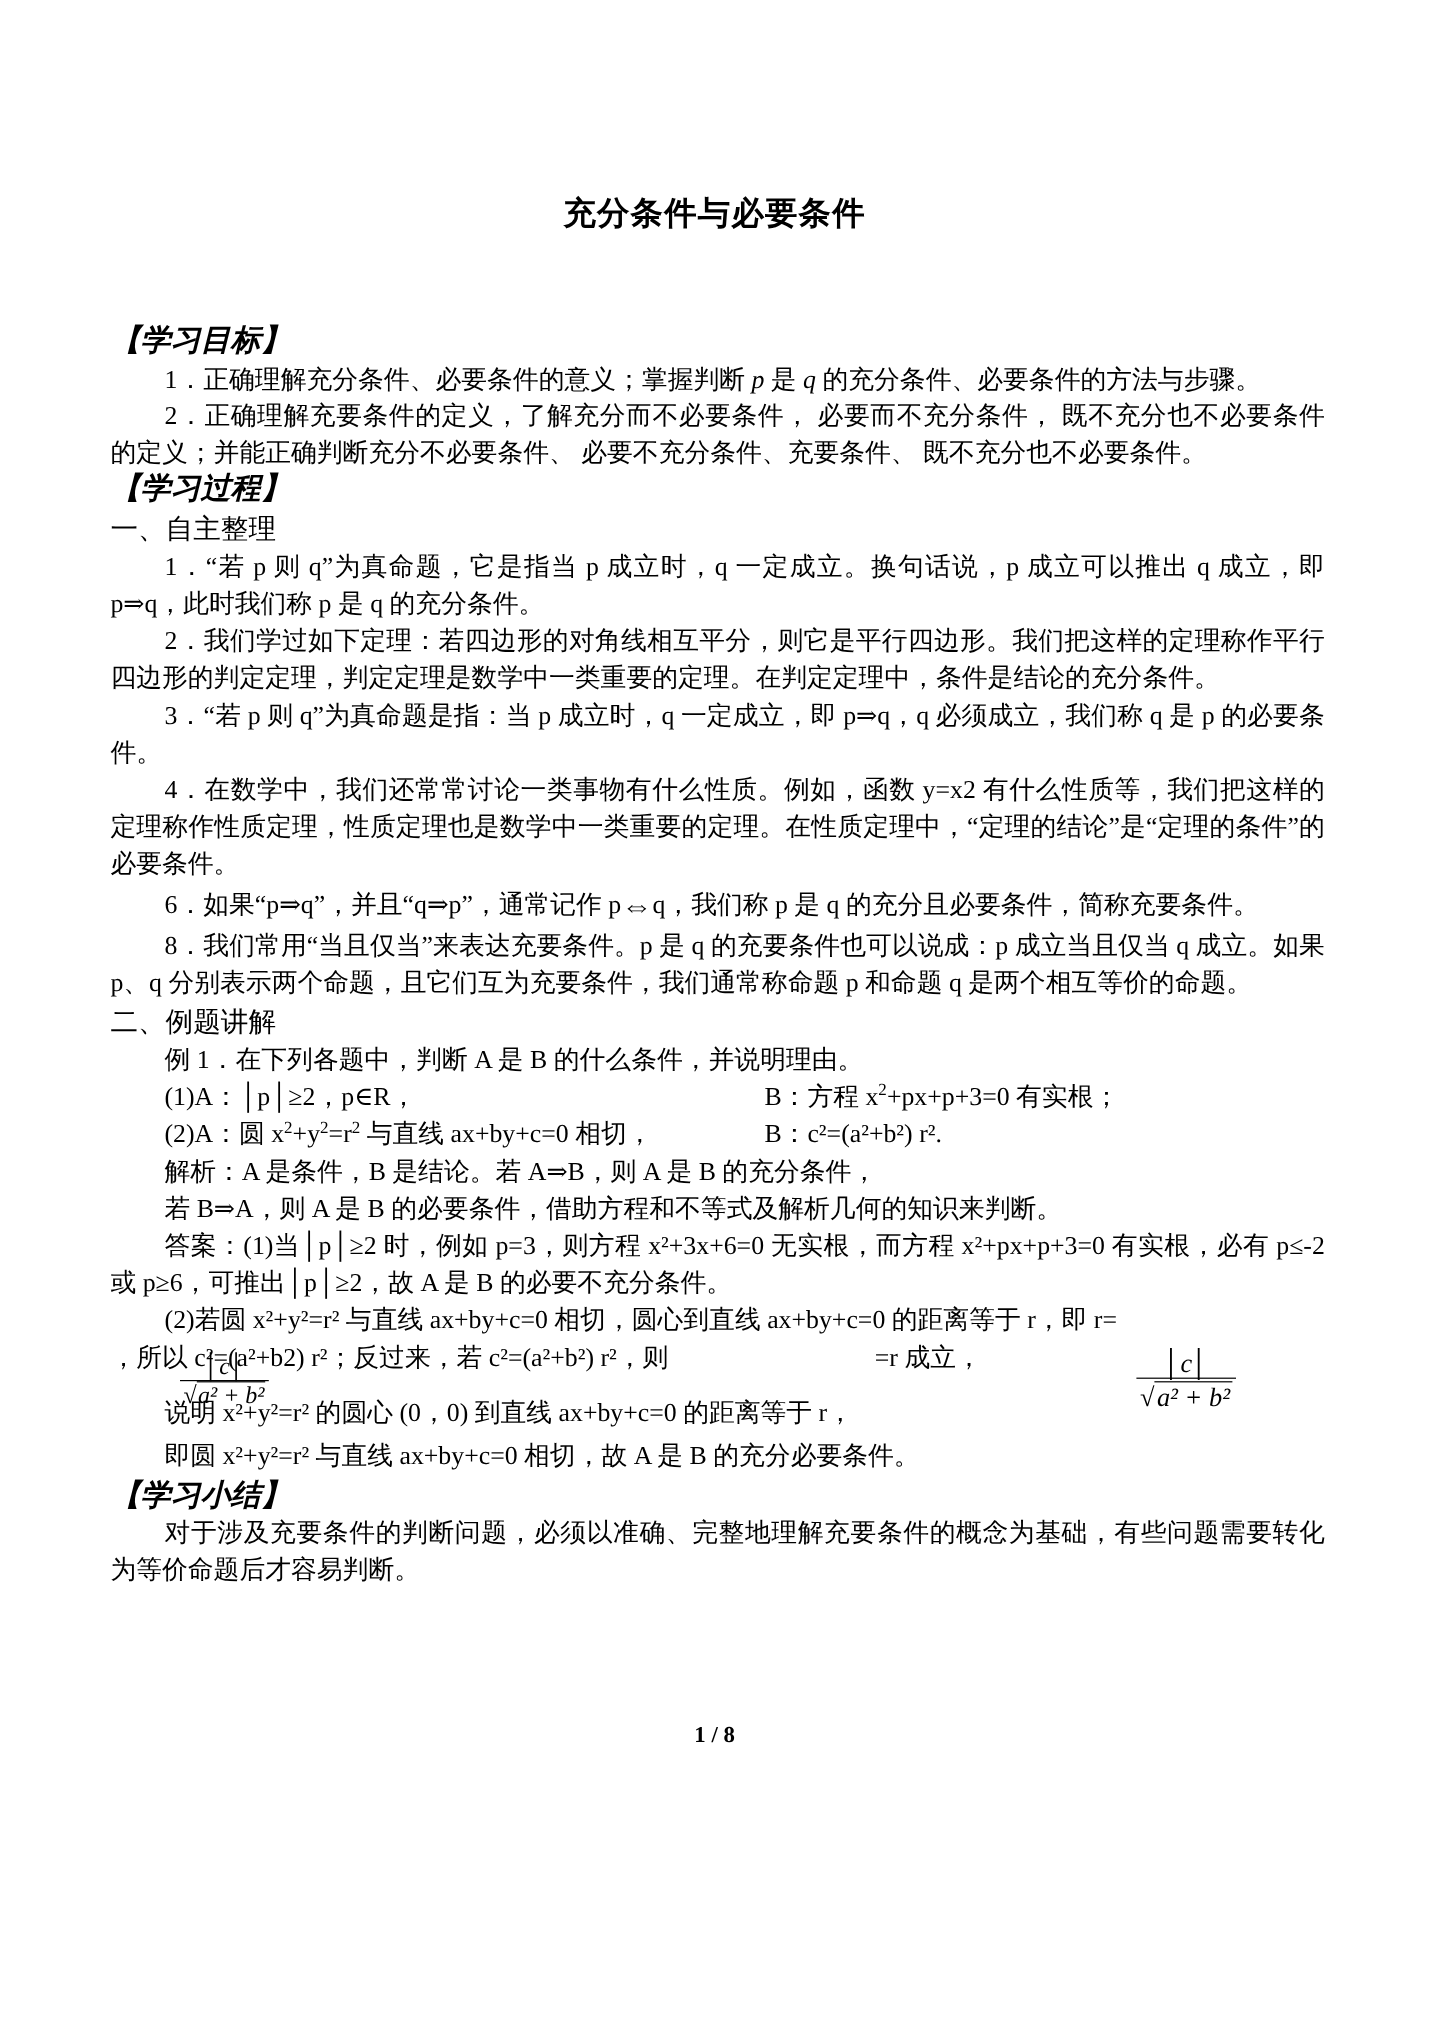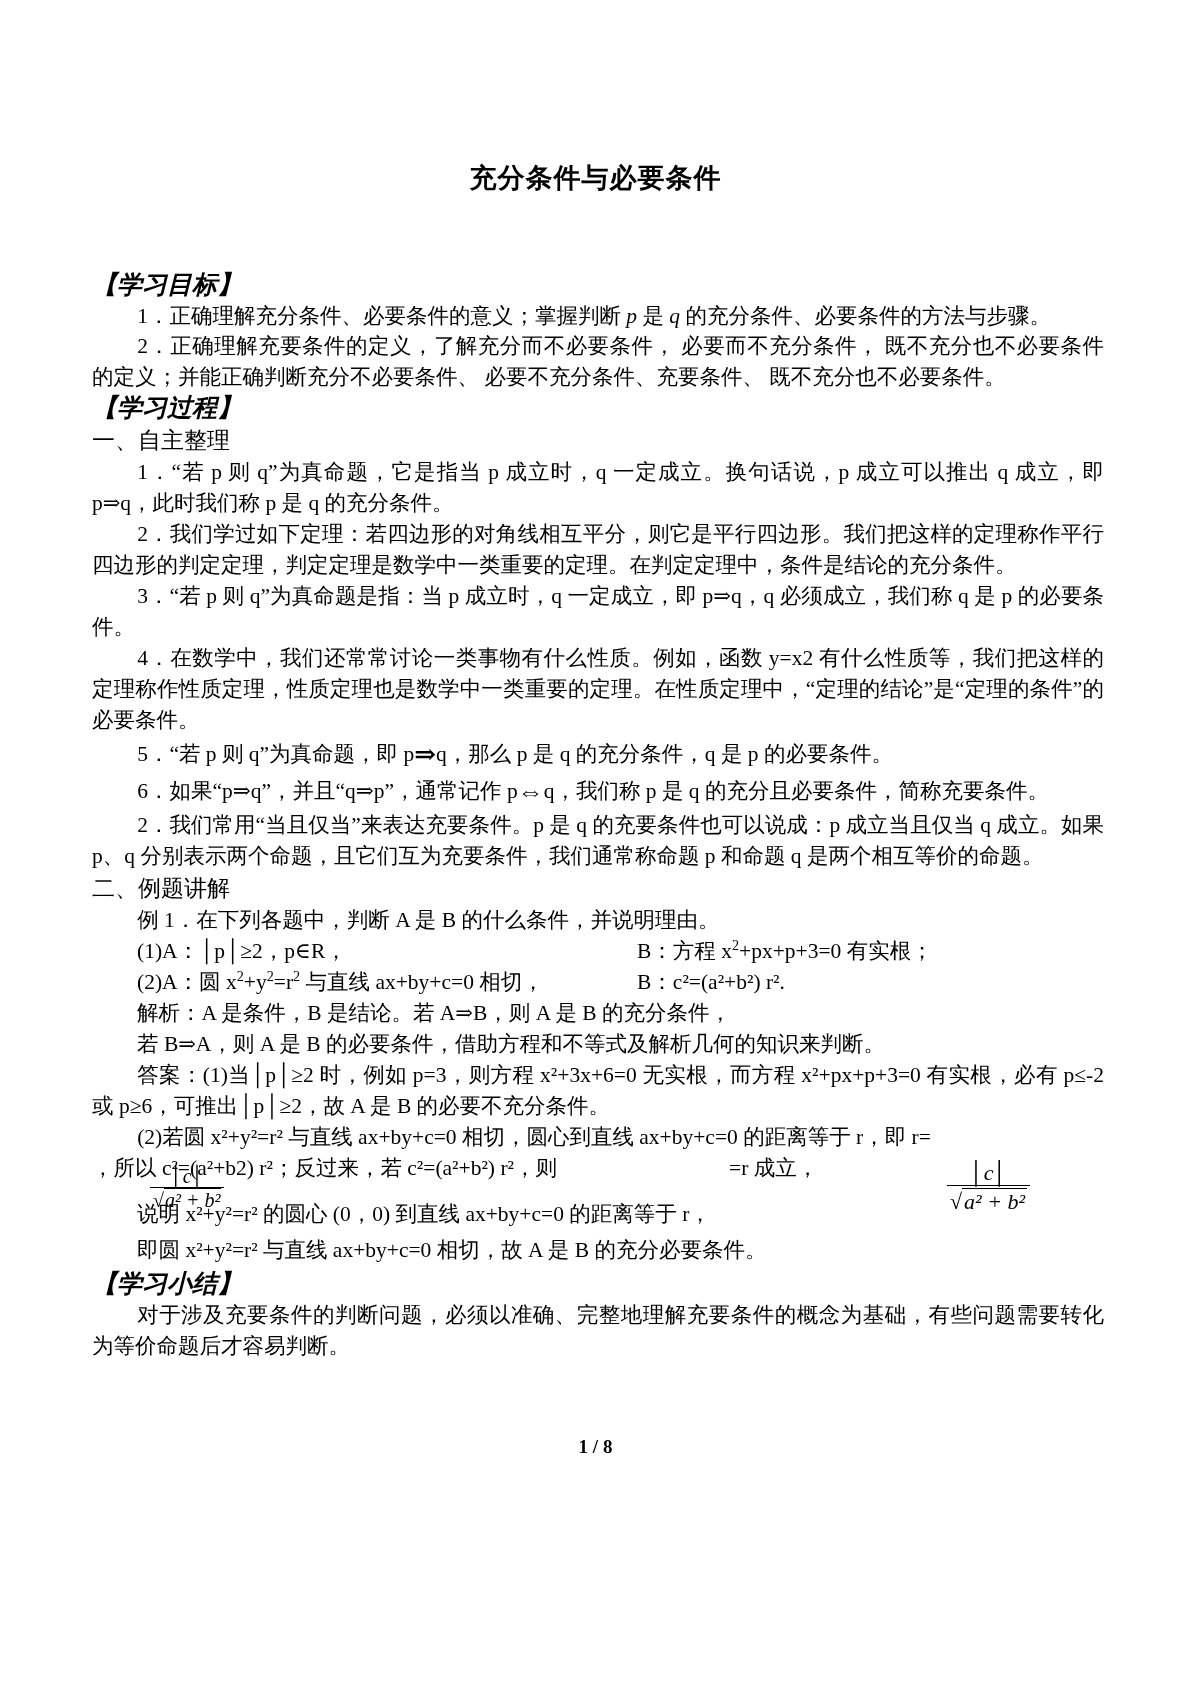--- a/index.html
+++ b/index.html
@@ -112,25 +112,24 @@
     <div class="sub-head">一、自主整理</div>
 
     <div class="para indent"><span>1．“若 p 则 q”为真命题，它是指当 p 成立时，q 一定成立。换句话说，p 成立可以推出 q 成立，即 p</span><span class="arrow-sm">⇒</span><span>q，此时我们称 p 是 q 的充分条件。</span></div>
 
     <div class="para indent">2．我们学过如下定理：若四边形的对角线相互平分，则它是平行四边形。我们把这样的定理称作平行四边形的判定定理，判定定理是数学中一类重要的定理。在判定定理中，条件是结论的充分条件。</div>
 
     <div class="para indent"><span>3．“若 p 则 q”为真命题是指：当 p 成立时，q 一定成立，即 p</span><span class="arrow-sm">⇒</span><span>q，q 必须成立，我们称 q 是 p 的必要条件。</span></div>
 
     <div class="para indent">4．在数学中，我们还常常讨论一类事物有什么性质。例如，函数 y=x2 有什么性质等，我们把这样的定理称作性质定理，性质定理也是数学中一类重要的定理。在性质定理中，“定理的结论”是“定理的条件”的必要条件。</div>
 
-    <div class="para indent"><span>5．“若 p 则 q”为真命题，即 p</span><span class="arrow-big">⇒</span><span>q，那么 p 是 q 的充分条件，q 是 p 的必要条件。</span></div>
 
     <div class="para indent"><span>6．如果“p⇒q”，并且“q⇒p”，通常记作 p</span><span class="arrow-big">⇔</span><span>q，我们称 p 是 q 的充分且必要条件，简称充要条件。</span></div>
 
-    <div class="para indent">2．我们常用“当且仅当”来表达充要条件。p 是 q 的充要条件也可以说成：p 成立当且仅当 q 成立。如果 p、q 分别表示两个命题，且它们互为充要条件，我们通常称命题 p 和命题 q 是两个相互等价的命题。</div>
+    <div class="para indent">8．我们常用“当且仅当”来表达充要条件。p 是 q 的充要条件也可以说成：p 成立当且仅当 q 成立。如果 p、q 分别表示两个命题，且它们互为充要条件，我们通常称命题 p 和命题 q 是两个相互等价的命题。</div>
 
     <div class="sub-head">二、例题讲解</div>
 
     <div class="para indent">例 1．在下列各题中，判断 A 是 B 的什么条件，并说明理由。</div>
 
     <div class="twocol indent-pad">
       <div class="c1">(1)A：│p│≥2，p∈R，</div>
       <div class="c2"><span>B：方程 x</span><sup>2</sup><span>+px+p+3=0 有实根；</span></div>
     </div>
 

